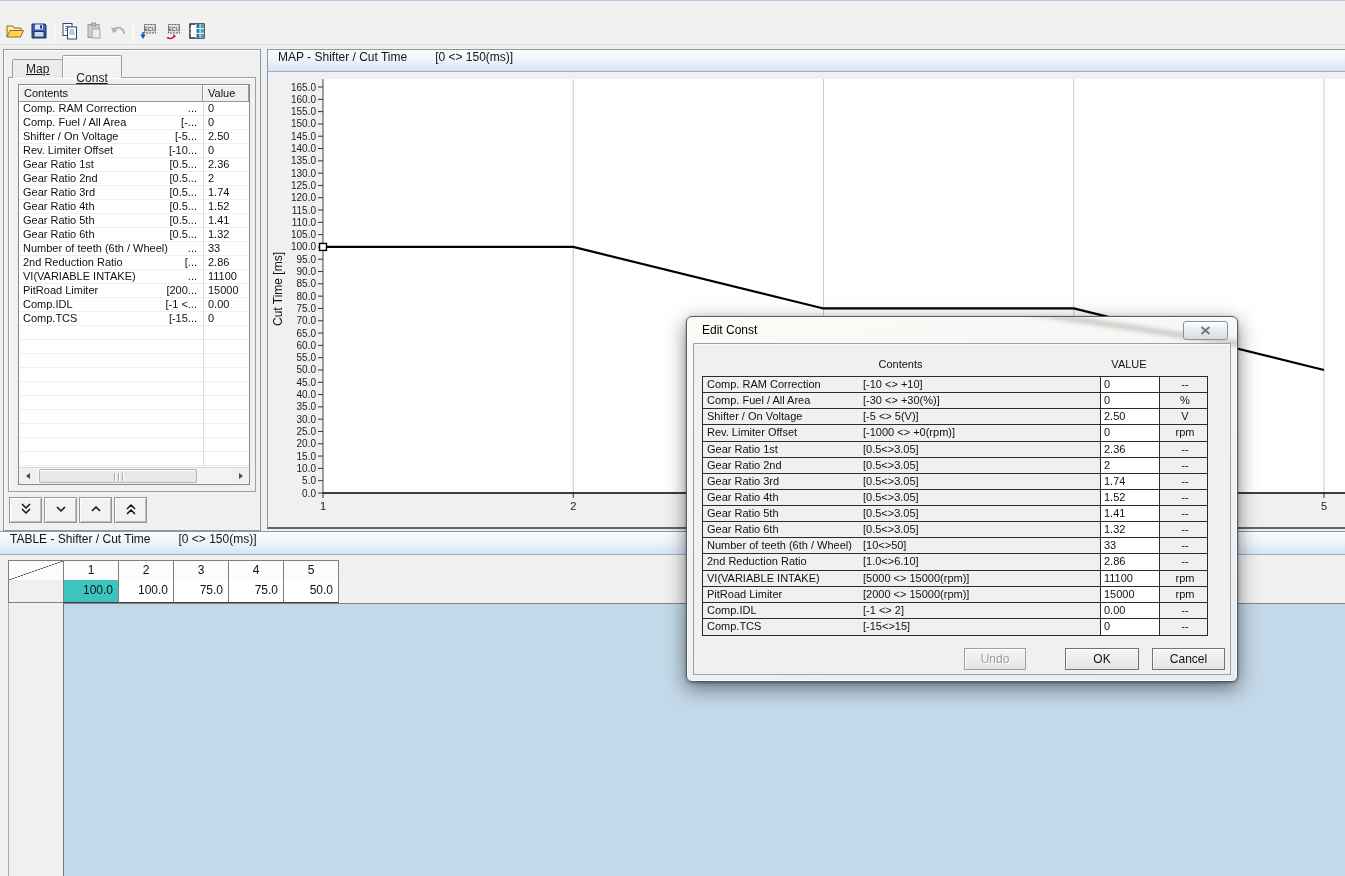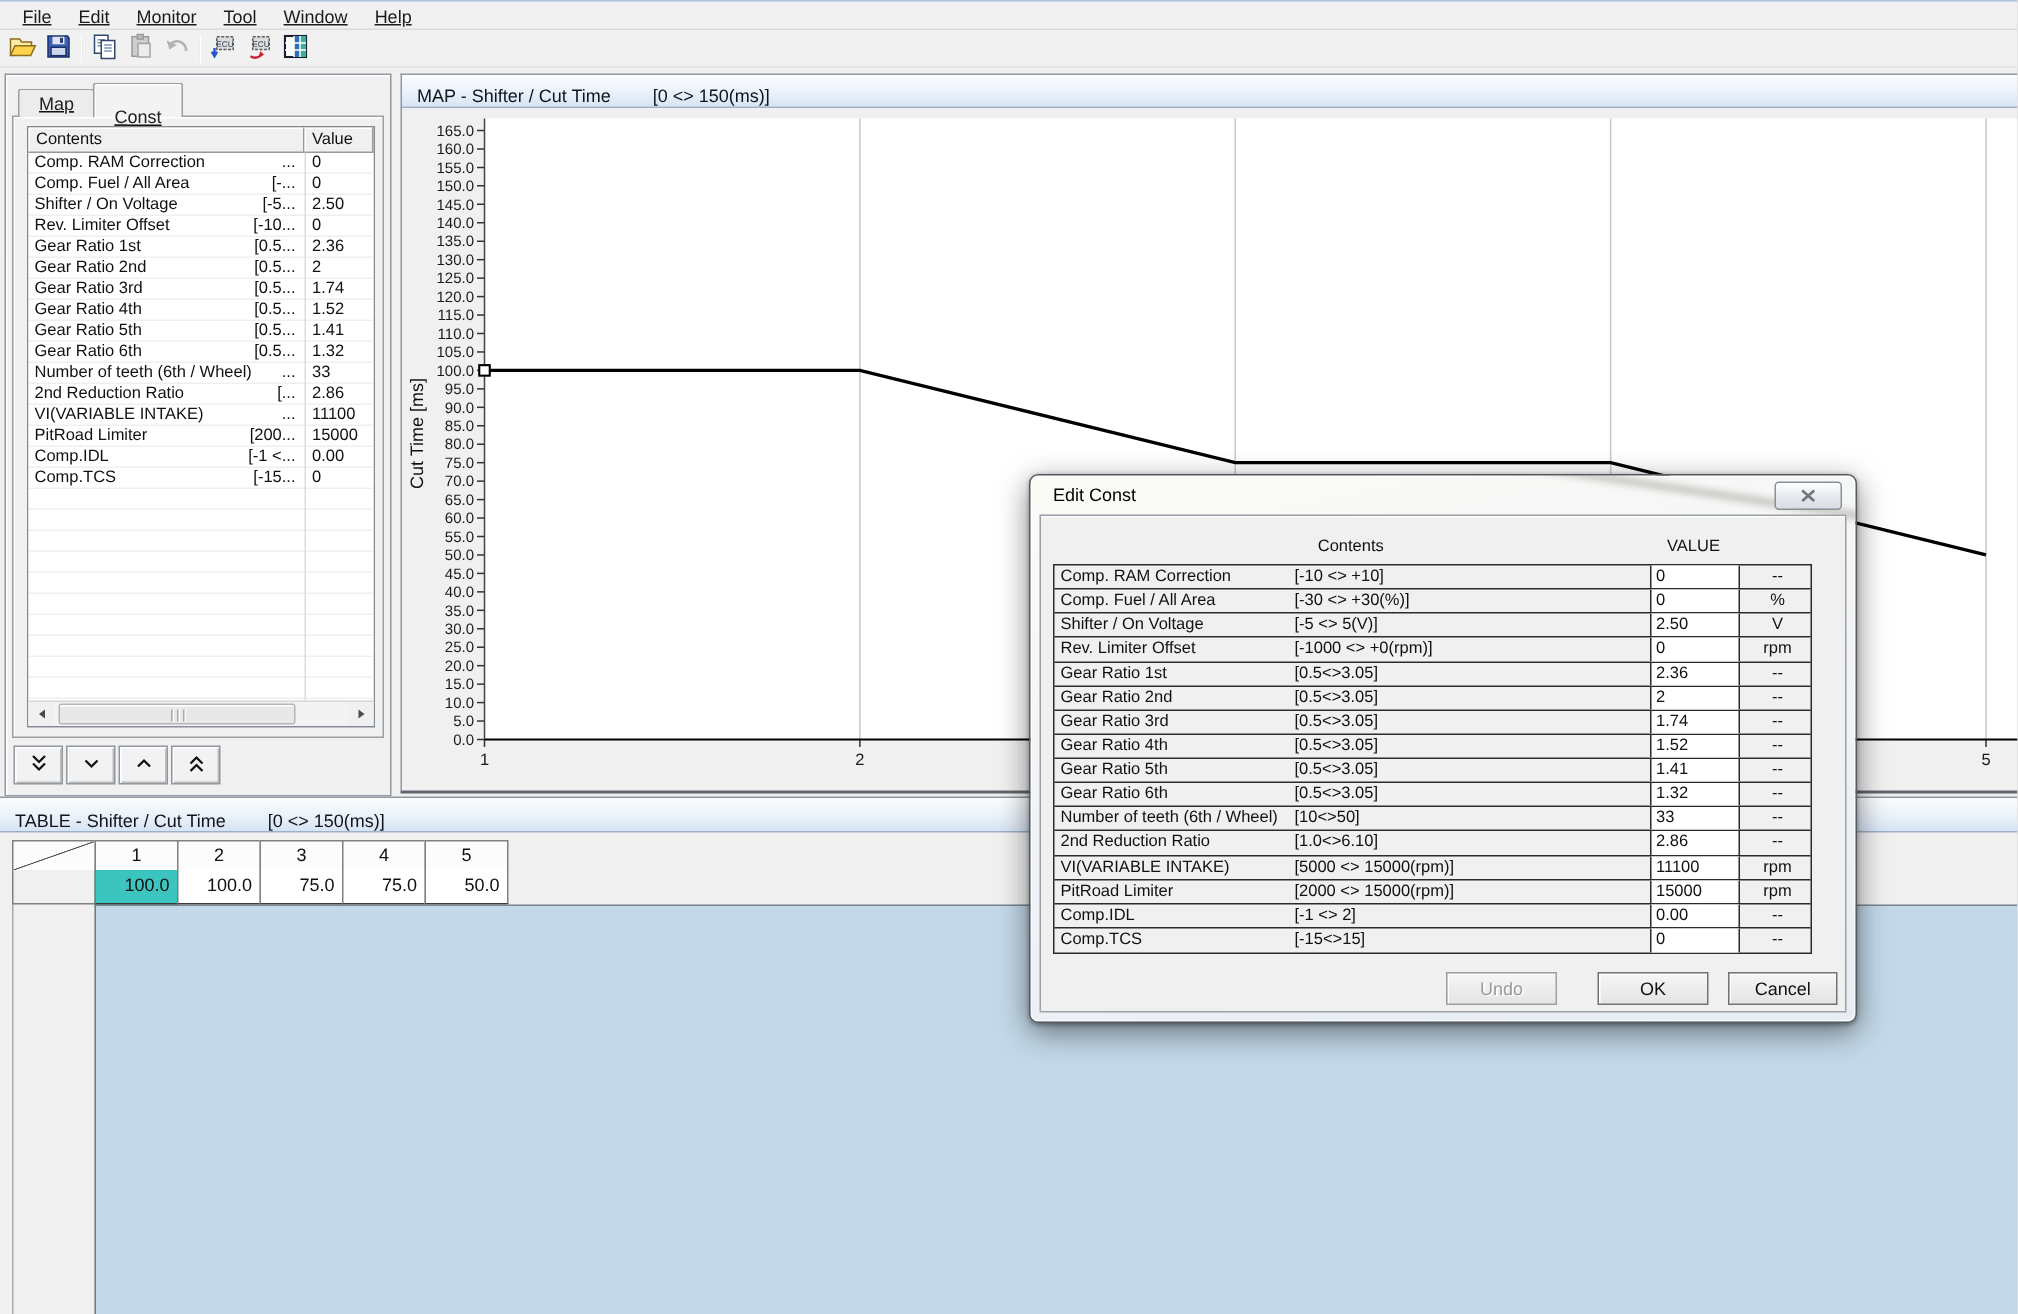--- a/index.html
+++ b/index.html
@@ -42,21 +42,21 @@
   #sb-left{left:0;} #sb-right{right:0;}
   #sb-thumb{position:absolute;left:20px;top:1px;width:158px;height:14px;background:#e8e8e8;
             border:1px solid #b5b5b5;border-radius:2px;box-shadow:inset 0 1px 0 #fff;}
   .grip{position:absolute;top:3px;width:1px;height:8px;background:#a8a8a8;box-shadow:1px 0 0 #fff;}
   .navbtn{position:absolute;top:447px;width:33px;height:26px;background:#f2f2f2;border:1px solid #8f979f;
           box-shadow:inset 1px 1px 0 #fff, inset -1px -1px 0 #bcbcbc;display:flex;align-items:center;justify-content:center;}
   
   #map-panel{position:absolute;left:267px;top:48px;width:1078px;height:480px;background:#f0f0f0;
              border-left:1px solid #90979e;border-top:1px solid #90979e;border-bottom:2px solid #5f666d;}
   .blue-header{height:22px;background:linear-gradient(#fbfdfe,#eef4fb 45%,#d7e4f4);
-               border-bottom:1px solid #9db0c6;display:flex;align-items:flex-end;padding-left:10px;gap:28px;
+               border-bottom:1px solid #9db0c6;display:flex;align-items:flex-start;padding-left:10px;gap:28px;
                color:#10151c;font-size:12px;}
   #map-chart{position:absolute;left:0;top:23px;width:1078px;height:457px;}
   #map-chart svg{position:absolute;left:0;top:0;}
   .ytick{font-size:10px;fill:#1a1a1a;font-family:"Liberation Sans",sans-serif;}
   .xtick{font-size:11px;fill:#1a1a1a;font-family:"Liberation Sans",sans-serif;}
   .ylab{font-size:12px;fill:#111;font-family:"Liberation Sans",sans-serif;}
   
   #table-section{position:absolute;left:0;top:530px;width:1345px;height:346px;background:#f0f0f0;
                  border-top:1px solid #90979e;}
   #table-header{height:23px;}
@@ -93,35 +93,27 @@
   .drow{position:relative;border-bottom:1px solid #2b2b2b;}
   .drow:last-child{border-bottom:none;}
   .dname{position:absolute;left:4px;top:1px;white-space:nowrap;}
   .drange{position:absolute;left:160px;top:1px;white-space:nowrap;}
   .dval{position:absolute;left:397px;top:0;width:60px;height:100%;background:#fff;
         border-left:1px solid #2b2b2b;border-right:1px solid #2b2b2b;padding:1px 0 0 3px;}
   .dunit{position:absolute;left:458px;top:1px;width:48px;text-align:center;}
   .dbtn{position:absolute;top:304px;height:22px;background:linear-gradient(#f6f6f6,#e4e4e4);
         border:1px solid #6f7377;box-shadow:inset 1px 1px 0 #fff;text-align:center;padding-top:3px;font-size:12px;}
   .dbtn.disabled{color:#9b9b9b;text-shadow:1px 1px 0 #fff;border-color:#9aa0a5;}
-  #btn-undo{left:270px;width:74px;text-align:center;} #btn-ok{left:371px;width:74px;} #btn-cancel{left:458px;width:73px;}
+  #btn-undo{left:270px;width:62px;text-align:center;} #btn-ok{left:371px;width:74px;} #btn-cancel{left:458px;width:73px;}
 </style>
 </head>
 <body>
 
 <div id="app">
 
-  <div id="menu-bar">
-      <span class="menu-item">File</span>
-      <span class="menu-item">Edit</span>
-      <span class="menu-item">Monitor</span>
-      <span class="menu-item">Tool</span>
-      <span class="menu-item">Window</span>
-      <span class="menu-item">Help</span>
-    </div>
 
   <div id="toolbar">
     <span class="tbtn">
         <span>
       <svg width="20" height="20" viewBox="0 0 20 20">
             <path d="M2 16 L2 5 L8 5 L9.5 7 L16 7 L16 9.5" fill="#ffe9a6" stroke="#8a6d1d"></path>
             <path d="M2 16 L5 9.5 L18.5 9.5 L15.5 16 Z" fill="#ffd34d" stroke="#8a6d1d"></path>
           </svg></span>
       </span>
     <span class="tbtn">

